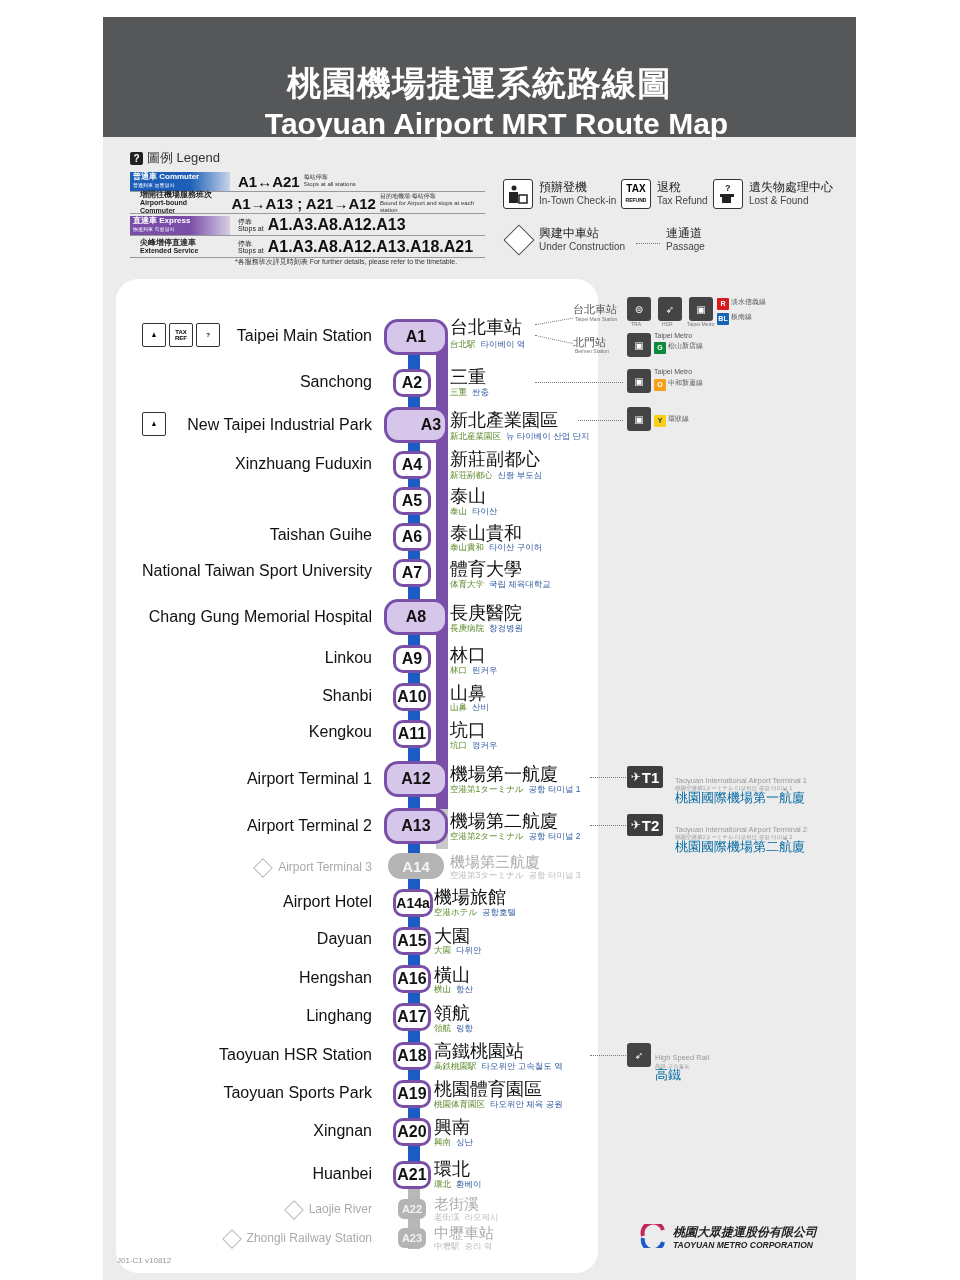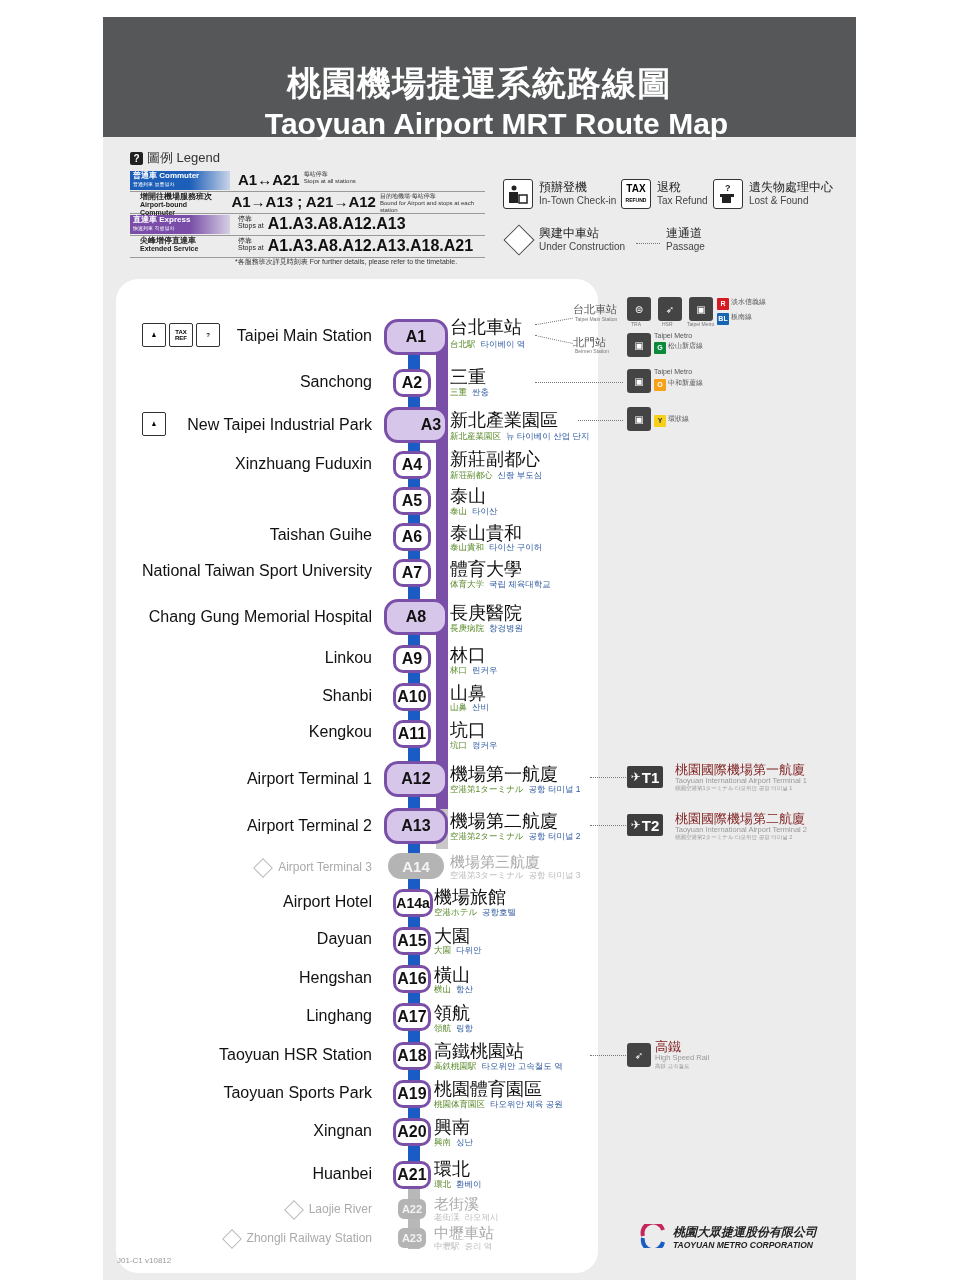--- a/index.html
+++ b/index.html
@@ -9,21 +9,21 @@
   .page { position: absolute; left: 103px; top: 17px; width: 753px; height: 1280px; background: #ececec; }
 
   .header { position: absolute; left: 0; top: 0; width: 753px; height: 120px; background: #555758; text-align: center; color: #fff; }
   .header .zh { position: absolute; top: 44px; left: 0; width: 100%; font-size: 34px; font-weight: bold; letter-spacing: 1px; font-family: "DejaVu Sans", sans-serif; }
   .header .en { position: absolute; top: 90px; left: 0; width: 100%; font-size: 30px; font-weight: bold; margin-left: 17px; }
 
   
   .legend { position: absolute; left: 27px; top: 132px; width: 360px; }
   .legend-title { font-size: 13px; color: #333; display: flex; align-items: center; gap: 4px; }
   .legend-title .q { display: inline-block; width: 13px; height: 13px; background: #222; color: #fff; font-size: 10px; font-weight: bold; text-align: center; line-height: 13px; border-radius: 2px; }
-  .lrow { position: absolute; left: 0; height: 21px; width: 355px; display: flex; border-bottom: 1px solid #999; }
+  .lrow { position: absolute; left: 0; height: 21px; width: 355px; display: flex; align-items: center; border-bottom: 1px solid #999; }
   .lbadge { width: 100px; height: 19px; color: #fff; font-size: 8px; font-weight: bold; padding-left: 3px; line-height: 9px; position: relative; overflow: hidden; }
   .lbadge.blue { background: linear-gradient(90deg,#1d5fb8 0%,#1d5fb8 60%,#c8d4e8 100%); }
   .lbadge.purple { background: linear-gradient(90deg,#7a4ea8 0%,#7a4ea8 60%,#d6cfe4 100%); }
   .lbadge .sub { font-size: 5px; font-weight: normal; }
   .lname { width: 100px; font-size: 8px; font-weight: bold; color: #222; line-height: 8px; padding-left: 10px; }
   .lname .sub { font-size: 7px; }
   .lstops { font-size: 15px; font-weight: bold; color: #111; margin-left: 8px; white-space: nowrap; }
   .lstops.big { font-size: 16px; }
   .lnote { font-size: 6px; color: #333; margin-left: 4px; line-height: 7px; }
   .lpre { font-size: 7px; color: #222; line-height: 7px; margin-left: 8px; margin-right: 4px; }
@@ -58,21 +58,21 @@
 
   .dots { position: absolute; border-top: 1.5px dotted #777; height: 0; }
 
   .tr-icon { position: absolute; width: 24px; height: 24px; background: #444; border-radius: 3px; color: #fff; font-size: 10px; display: flex; align-items: center; justify-content: center; }
   .lbl-chip { position: absolute; width: 12px; height: 12px; font-size: 7px; font-weight: bold; color: #fff; text-align: center; line-height: 12px; border-radius: 1px; }
   .tr-zh { position: absolute; font-size: 11px; color: #555; white-space: nowrap; font-family: "DejaVu Sans", sans-serif; }
   .tr-en { position: absolute; font-size: 5px; color: #777; white-space: nowrap; }
   .tr-small { position: absolute; font-size: 7px; color: #555; white-space: nowrap; }
 
   .terminal { position: absolute; width: 36px; height: 22px; background: #3d3d3d; color: #fff; font-weight: bold; font-size: 15px; border-radius: 2px; display: flex; align-items: center; justify-content: center; }
-  .t-zh { position: absolute; font-size: 13px; color: #7f1d1d; white-space: nowrap; font-family: "DejaVu Sans", sans-serif; }
+  .t-zh { position: absolute; font-size: 13px; color: #0369a1; white-space: nowrap; font-family: "DejaVu Sans", sans-serif; margin-top: 28px; }
   .t-en { position: absolute; font-size: 7.5px; color: #999; white-space: nowrap; }
   .t-sub { position: absolute; font-size: 5.5px; color: #999; white-space: nowrap; }
 
   .side-icons { position: absolute; display: flex; gap: 3px; }
   .sicon { width: 24px; height: 24px; border: 1.5px solid #333; border-radius: 2px; background: #fff; display: flex; align-items: center; justify-content: center; font-size: 6px; font-weight: bold; line-height: 6px; text-align: center; }
 
   .uc-icon { display: inline-block; width: 14px; height: 14px; border: 1.2px solid #bbb; transform: rotate(45deg); margin-right: 8px; vertical-align: middle; }
 
   .logo { position: absolute; left: 536px; top: 1207px; }
   .logo .zh { position: absolute; left: 34px; top: 0; font-size: 12px; font-weight: bold; color: #222; white-space: nowrap; font-style: italic; font-family: "DejaVu Sans", sans-serif; }

